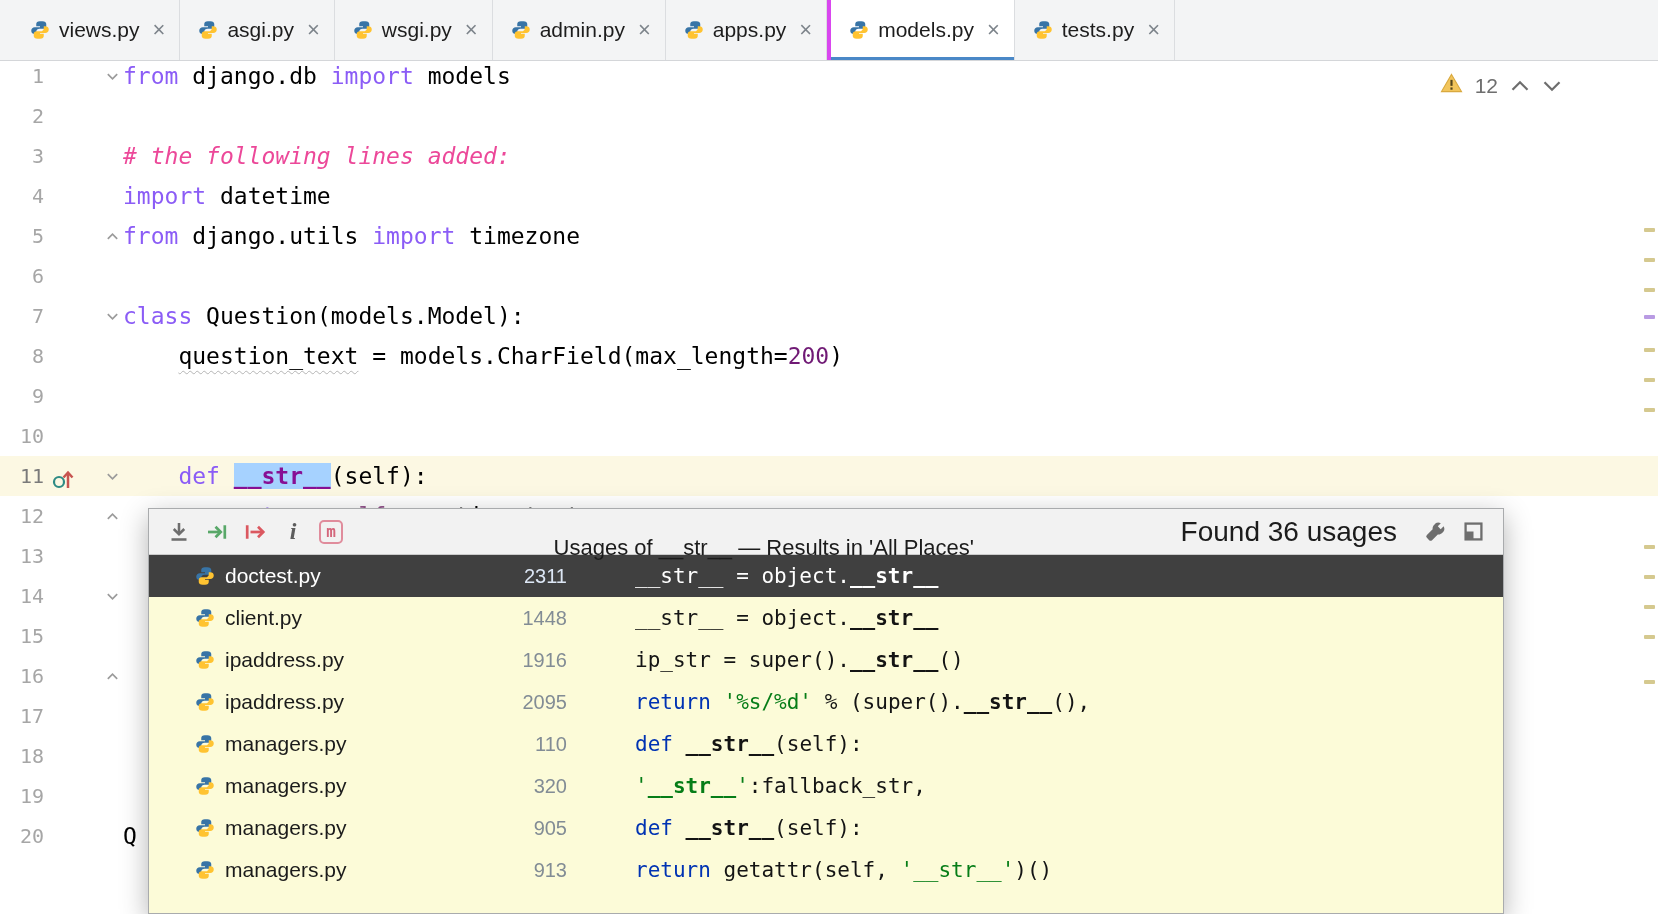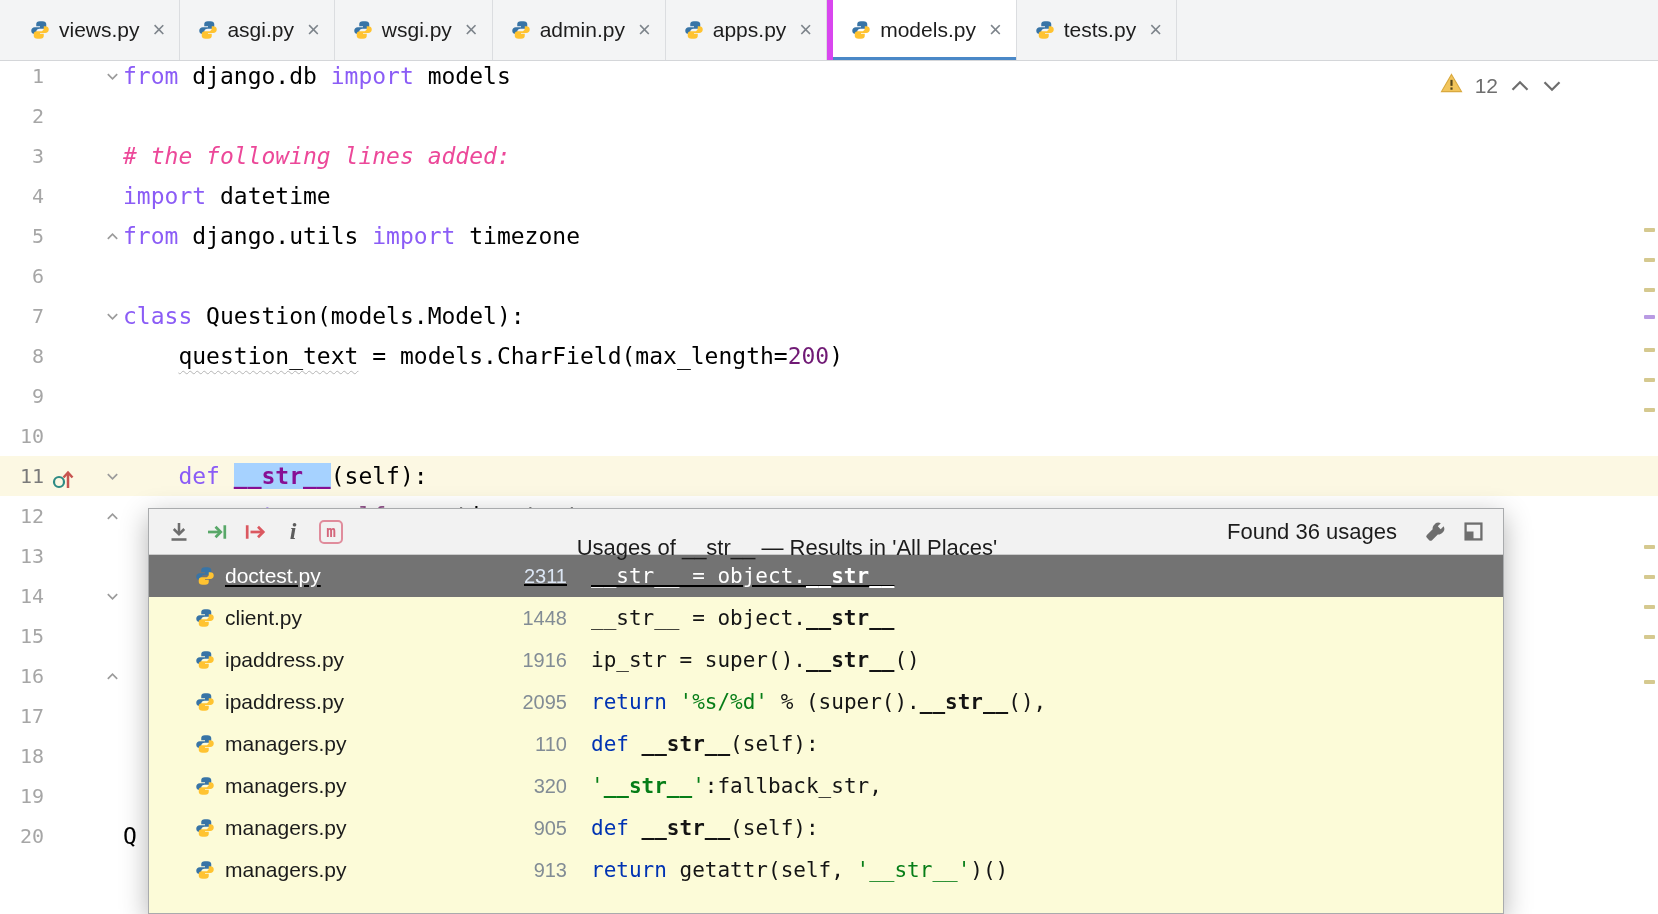--- a/index.html
+++ b/index.html
@@ -5,21 +5,21 @@
   * { margin:0; padding:0; box-sizing:border-box; }
   html,body { width:1658px; height:914px; overflow:hidden; background:#fff;
               font-family:"Liberation Sans",sans-serif; position:relative; }
 
   
   .tabbar { height:61px; background:#F3F4F5; border-bottom:1px solid #D4D6D9;
             display:flex; align-items:stretch; padding-left:12px; }
   .tab { display:flex; align-items:center; gap:9px; padding:0 14px 0 18px;
          font-size:21px; color:#1d1d1d; border-right:1px solid #DBDDE0; cursor:default;
          position:relative; }
-  .tab.active { background:#fff; border-left:6px solid #d946ef; }
+  .tab.active { background:#fff; border-left:4px solid #d946ef; }
   .tab.active::after { content:""; position:absolute; left:0; right:0; bottom:0; height:3px; background:#4A88C7; }
   .tclose { color:#7D848B; font-size:22px; line-height:1; margin-left:4px; }
   .pyicon { display:inline-flex; align-items:center; }
 
   
   .editor { position:absolute; top:61px; left:0; right:0; bottom:0; background:#fff; overflow:hidden; }
   .lines { margin-top:-5px; }
   .line { position:relative; height:40px; line-height:40px; white-space:pre;
           font-family:"DejaVu Sans Mono",monospace; font-size:23px; color:#000; }
   .line.caret { background:#FCF8E3; }
@@ -56,31 +56,31 @@
            box-shadow:0 8px 26px rgba(0,0,0,.30); z-index:10; overflow:hidden; }
   .phead { height:46px; background:#F2F2F2; border-bottom:1px solid #CBCBCB;
            display:flex; align-items:center; padding:0 14px; gap:6px; }
   .hicon { width:32px; height:32px; display:flex; align-items:center; justify-content:center; }
   .iinfo { font-family:"Liberation Serif",serif; font-style:italic; font-weight:700;
            font-size:24px; color:#5d5d5d; }
   .imerge { width:24px; height:24px; border:2px solid #E08C9C; border-radius:5px;
             color:#D4677C; font-size:16px; font-weight:700; display:flex;
             align-items:center; justify-content:center; font-family:"DejaVu Sans Mono",monospace; }
   .ptitle { flex:1; text-align:center; font-size:22px; color:#1c1c1c;margin-top:32px; }
-  .pfound { font-size:22px; color:#1c1c1c; margin-right:16px; }
+  .pfound { font-size:28px; color:#1c1c1c; margin-right:16px; }
 
   .ulist {}
   .urow { height:42px; display:flex; align-items:center; padding-left:46px; }
-  .urow.selected { background:#737373;text-decoration:underline; }
+  .urow.selected { background:#404040; }
   .ufile { width:232px; display:flex; align-items:center; gap:10px;
            font-size:21px; color:#1b1b1b; }
   .urow.selected .ufile { color:#fff; }
   .uline { width:140px; text-align:right; color:#828C95; font-size:20px; }
   .urow.selected .uline { color:#DCE6F4; }
-  .ucode { margin-left:24px; font-family:"DejaVu Sans Mono",monospace;
+  .ucode { margin-left:68px; font-family:"DejaVu Sans Mono",monospace;
            font-size:21px; color:#141414; white-space:pre; }
   .ucode .kw { color:#0033B3; }
   .ucode .str { color:#067D17; }
   .ucode .b { font-weight:700; }
   .ucode .strb { color:#067D17; font-weight:700; }
   .urow.selected .ucode, .urow.selected .ucode span { color:#fff; }
 </style>
 </head>
 <body>
 

